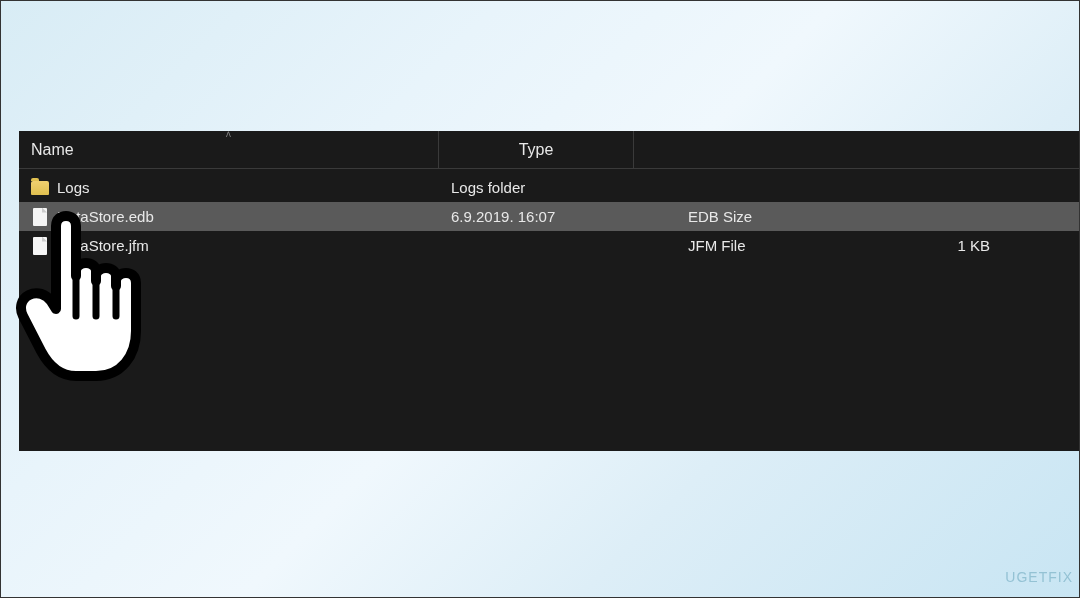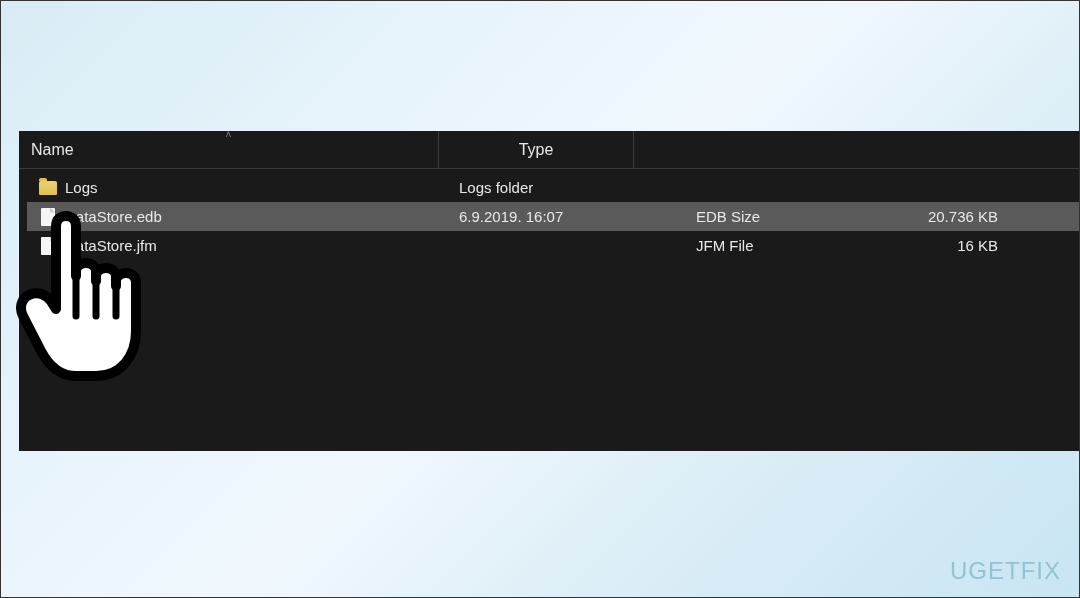--- a/index.html
+++ b/index.html
@@ -48,21 +48,20 @@
     .sort-indicator {
       position: absolute;
       top: -2px;
       left: 50%;
       transform: translateX(-50%);
       font-size: 10px;
       color: #888;
     }
     .file-list {
       padding-top: 4px;
-      margin-left: 8px;
     }
     .file-row {
       display: flex;
       height: 29px;
       align-items: center;
       font-size: 15px;
       cursor: pointer;
     }
     .file-row.selected {
       background: #5a5a5a;
@@ -127,23 +126,23 @@
     .cursor-hand {
       position: absolute;
       top: 200px;
       left: 10px;
       z-index: 100;
       pointer-events: none;
     }
     .watermark {
       position: absolute;
       bottom: 12px;
-      right: 18px;
+      right: 6px;
       color: #94c2d4;
-      font-size: 24px;
+      font-size: 14px;
       font-weight: 500;
       letter-spacing: 1px;
       font-family: Arial, sans-serif;
     }
   </style>
 </head>
 <body>
 
 <div class="explorer-window">
   <div class="header-row">
@@ -170,33 +169,32 @@
 
     <div class="file-row selected">
       <div class="cell cell-name">
         <span class="icon">
             <span class="file-icon"></span>
           </span>
         <span>DataStore.edb</span>
       </div>
       <div class="cell cell-date">6.9.2019. 16:07</div>
       <div class="cell cell-type">EDB Size</div>
-      <div class="cell cell-size">20.736 KB</div>
     </div>
 
     <div class="file-row">
       <div class="cell cell-name">
         <span class="icon">
             <span class="file-icon"></span>
           </span>
         <span>DataStore.jfm</span>
       </div>
       <div class="cell cell-date"></div>
       <div class="cell cell-type">JFM File</div>
-      <div class="cell cell-size">16 KB</div>
+      <div class="cell cell-size">1 KB</div>
     </div>
   </div>
 </div>
 
 <div class="cursor-hand">
   <svg width="150" height="200" viewBox="0 0 150 200">
     <path d="M 45 25 
              C 45 18, 50 15, 55 15
              C 60 15, 65 18, 65 25
              L 65 75

